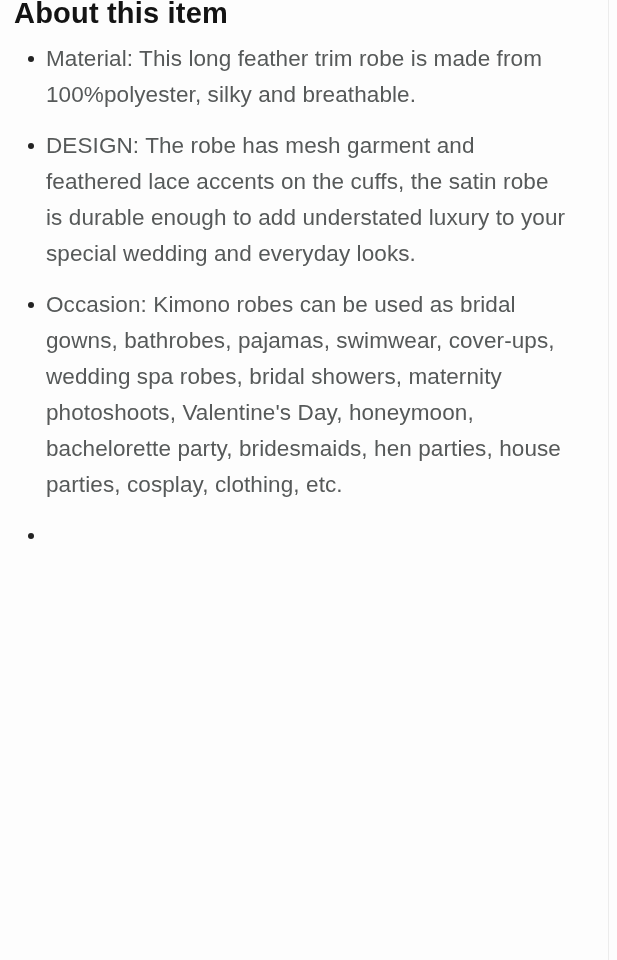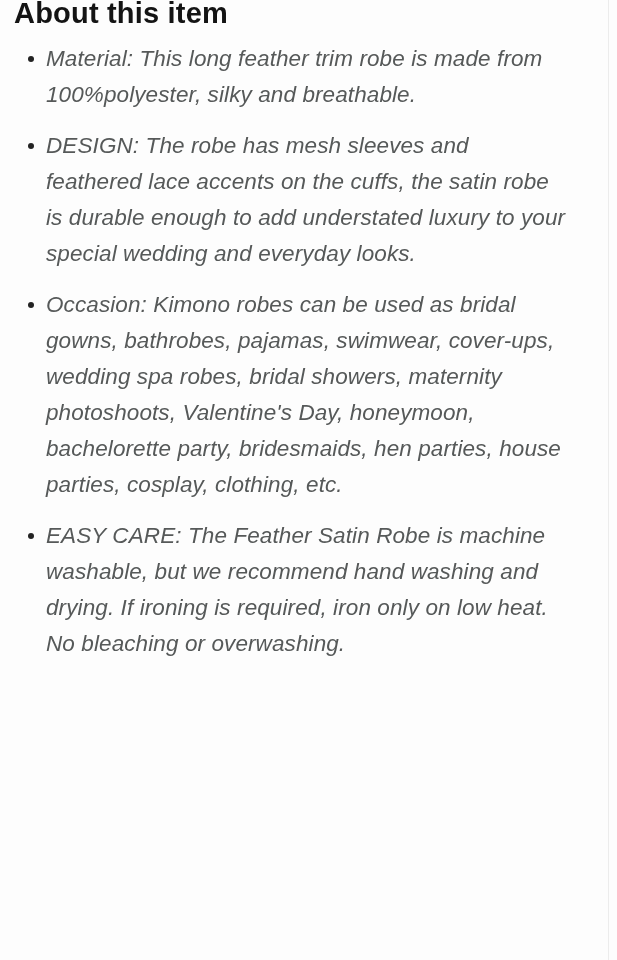--- a/index.html
+++ b/index.html
@@ -27,21 +27,20 @@
     font-weight: 700;
     letter-spacing: 0.2px;
     color: #141414;
   }
   .bullet-list {
     margin: 13px 0 16px 0;
     padding: 0 0 0 32px;
     list-style: none;
     width: 556px;
     box-sizing: border-box;
-    font-style: italic;
   }
   .bullet-item {
     position: relative;
     font-size: 22.5px;
     line-height: 36px;
     letter-spacing: 0.1px;
     color: #565959;
     margin: 0 0 15px 0;
   }
   .bullet-item .bullet-dot {
@@ -68,26 +67,25 @@
 <div class="about-section">
   <h2 class="section-title">About this item</h2>
 
   <ul class="bullet-list">
     <li class="bullet-item">
       <span class="bullet-dot"></span>
       <span>Material: This long feather trim robe is made from 100%polyester, silky and breathable.</span>
     </li>
     <li class="bullet-item">
       <span class="bullet-dot"></span>
-      <span>DESIGN: The robe has mesh sleeves and feathered lace accents on the cuffs, the satin robe is durable enough to add understated luxury to your special wedding and everyday looks.</span>
+      <span>DESIGN: The robe has mesh garment and feathered lace accents on the cuffs, the satin robe is durable enough to add understated luxury to your special wedding and everyday looks.</span>
     </li>
     <li class="bullet-item">
       <span class="bullet-dot"></span>
       <span>Occasion: Kimono robes can be used as bridal gowns, bathrobes, pajamas, swimwear, cover-ups, wedding spa robes, bridal showers, maternity photoshoots, Valentine's Day, honeymoon, bachelorette party, bridesmaids, hen parties, house parties, cosplay, clothing, etc.</span>
     </li>
     <li class="bullet-item">
       <span class="bullet-dot"></span>
-      <span>EASY CARE: The Feather Satin Robe is machine washable, but we recommend hand washing and drying. If ironing is required, iron only on low heat. No bleaching or overwashing.</span>
     </li>
   </ul>
 </div>
 
 <div class="right-edge-divider"></div>
 
 </body></html>

